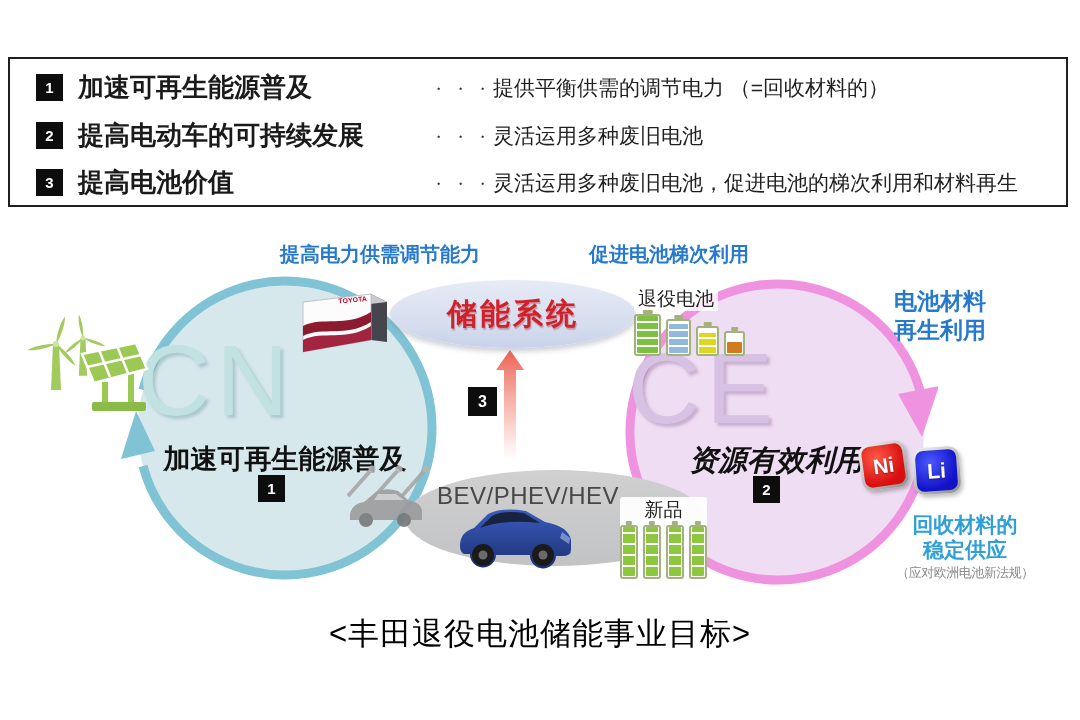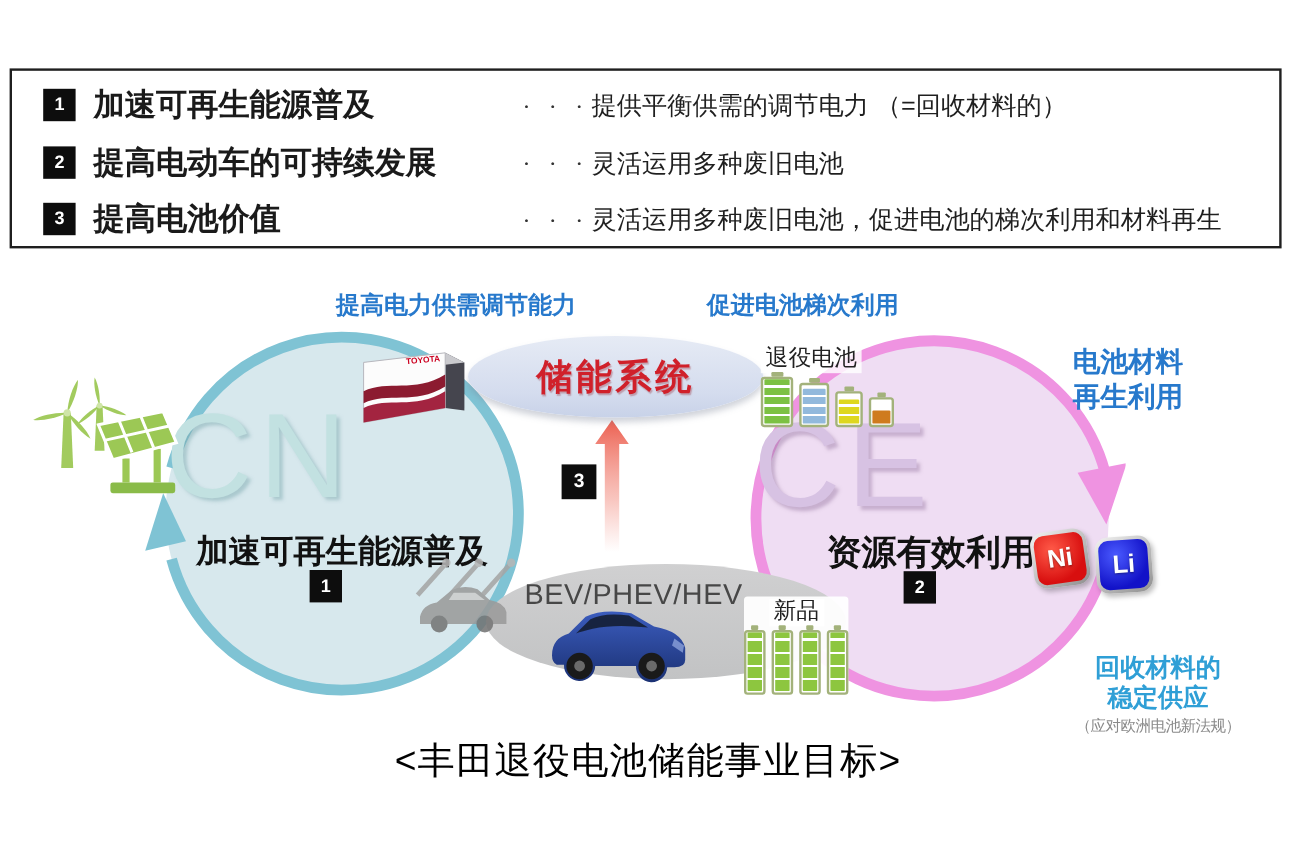--- a/index.html
+++ b/index.html
@@ -21,21 +21,21 @@
   .circle{position:absolute;border-radius:50%;z-index:1;}
   .cn-circle{left:138px;top:281px;width:294px;height:294px;background:#d7e8ed;}
   .ce-circle{left:628px;top:284px;width:296px;height:296px;background:#efddf3;}
   .ring{position:absolute;z-index:2;}
   .big-acronym{position:absolute;text-align:left;font-size:100px;line-height:1;z-index:2;
                letter-spacing:6px;font-weight:normal;}
   .cn-big{left:138px;top:330px;width:294px;color:#c2e1e1;text-shadow:3px 3px 3px rgba(125,170,175,.5);}
   .ce-big{left:628px;top:338px;width:296px;color:#d7c2e3;text-shadow:3px 3px 3px rgba(160,130,170,.5);}
   .circle-label{position:absolute;text-align:center;font-weight:bold;color:#111;z-index:3;white-space:nowrap;}
   .cn-label{left:138px;top:441px;width:294px;font-size:27px;}
-  .ce-label{left:628px;top:441px;width:296px;font-size:29px;}
+  .ce-label{left:628px;top:441px;width:296px;font-size:29px;font-style:italic;}
   .badge-abs{position:absolute;z-index:4;}
   .b1{left:258px;top:475px;} .b2{left:753px;top:476px;} .b3{left:468px;top:387px;width:29px;height:29px;font-size:16px;}
   .storage-ellipse{position:absolute;left:390px;top:280px;width:246px;height:68px;border-radius:50%;
         background:linear-gradient(180deg,#e6ebf5 0%,#d4dcee 70%,#c8d2e8 100%);
         box-shadow:0 4px 5px rgba(120,130,150,.35);z-index:4;display:flex;align-items:center;justify-content:center;}
   .storage-label{font-size:30px;font-weight:bold;color:#d0202a;letter-spacing:3px;
         text-shadow:1px 2px 1px rgba(140,10,20,.3);}
   .vehicle-ellipse{position:absolute;left:405px;top:470px;width:300px;height:96px;border-radius:50%;
         background:linear-gradient(180deg,#d0d0d1,#c2c3c4);z-index:4;}
   .vehicle-label{position:absolute;left:32px;top:12px;font-size:24px;color:#474747;letter-spacing:0.5px;}
@@ -58,21 +58,21 @@
         background:linear-gradient(145deg,#f2f2f2,#8f8f8f);box-shadow:2px 3px 4px rgba(0,0,0,.25);z-index:6;}
   .chip-core{width:100%;height:100%;border-radius:8px;display:flex;align-items:center;justify-content:center;
         color:#fff;font-weight:bold;font-size:21px;text-shadow:0 1px 2px rgba(0,0,0,.4);}
   .ni{left:860px;top:442px;transform:rotate(-8deg);}
   .ni .chip-core{background:radial-gradient(circle at 35% 30%,#ff5a48,#d80f0f 70%);}
   .li{left:913px;top:447px;transform:rotate(-4deg);}
   .li .chip-core{background:radial-gradient(circle at 35% 30%,#4a5aff,#1212c8 70%);}
   .recycle-label{position:absolute;left:888px;top:287px;width:104px;text-align:center;font-size:23px;
         font-weight:bold;color:#2779cc;line-height:1.25;z-index:6;}
   .supply-label{position:absolute;left:886px;top:512px;width:158px;text-align:center;font-size:21px;
-        font-weight:bold;color:#2f9fd6;line-height:1.2;z-index:6;margin-top:32px;}
+        font-weight:bold;color:#2f9fd6;line-height:1.2;z-index:6;}
   .supply-note{font-size:13px;font-weight:normal;color:#8a8a8a;margin-top:3px;letter-spacing:-0.5px;}
   .caption{position:absolute;left:0;top:613px;width:1080px;text-align:center;font-size:31px;color:#000;
         letter-spacing:1px;z-index:6;}
 </style>
 </head>
 <body>
 
 <div class="stage">
 
   <div class="legend">

